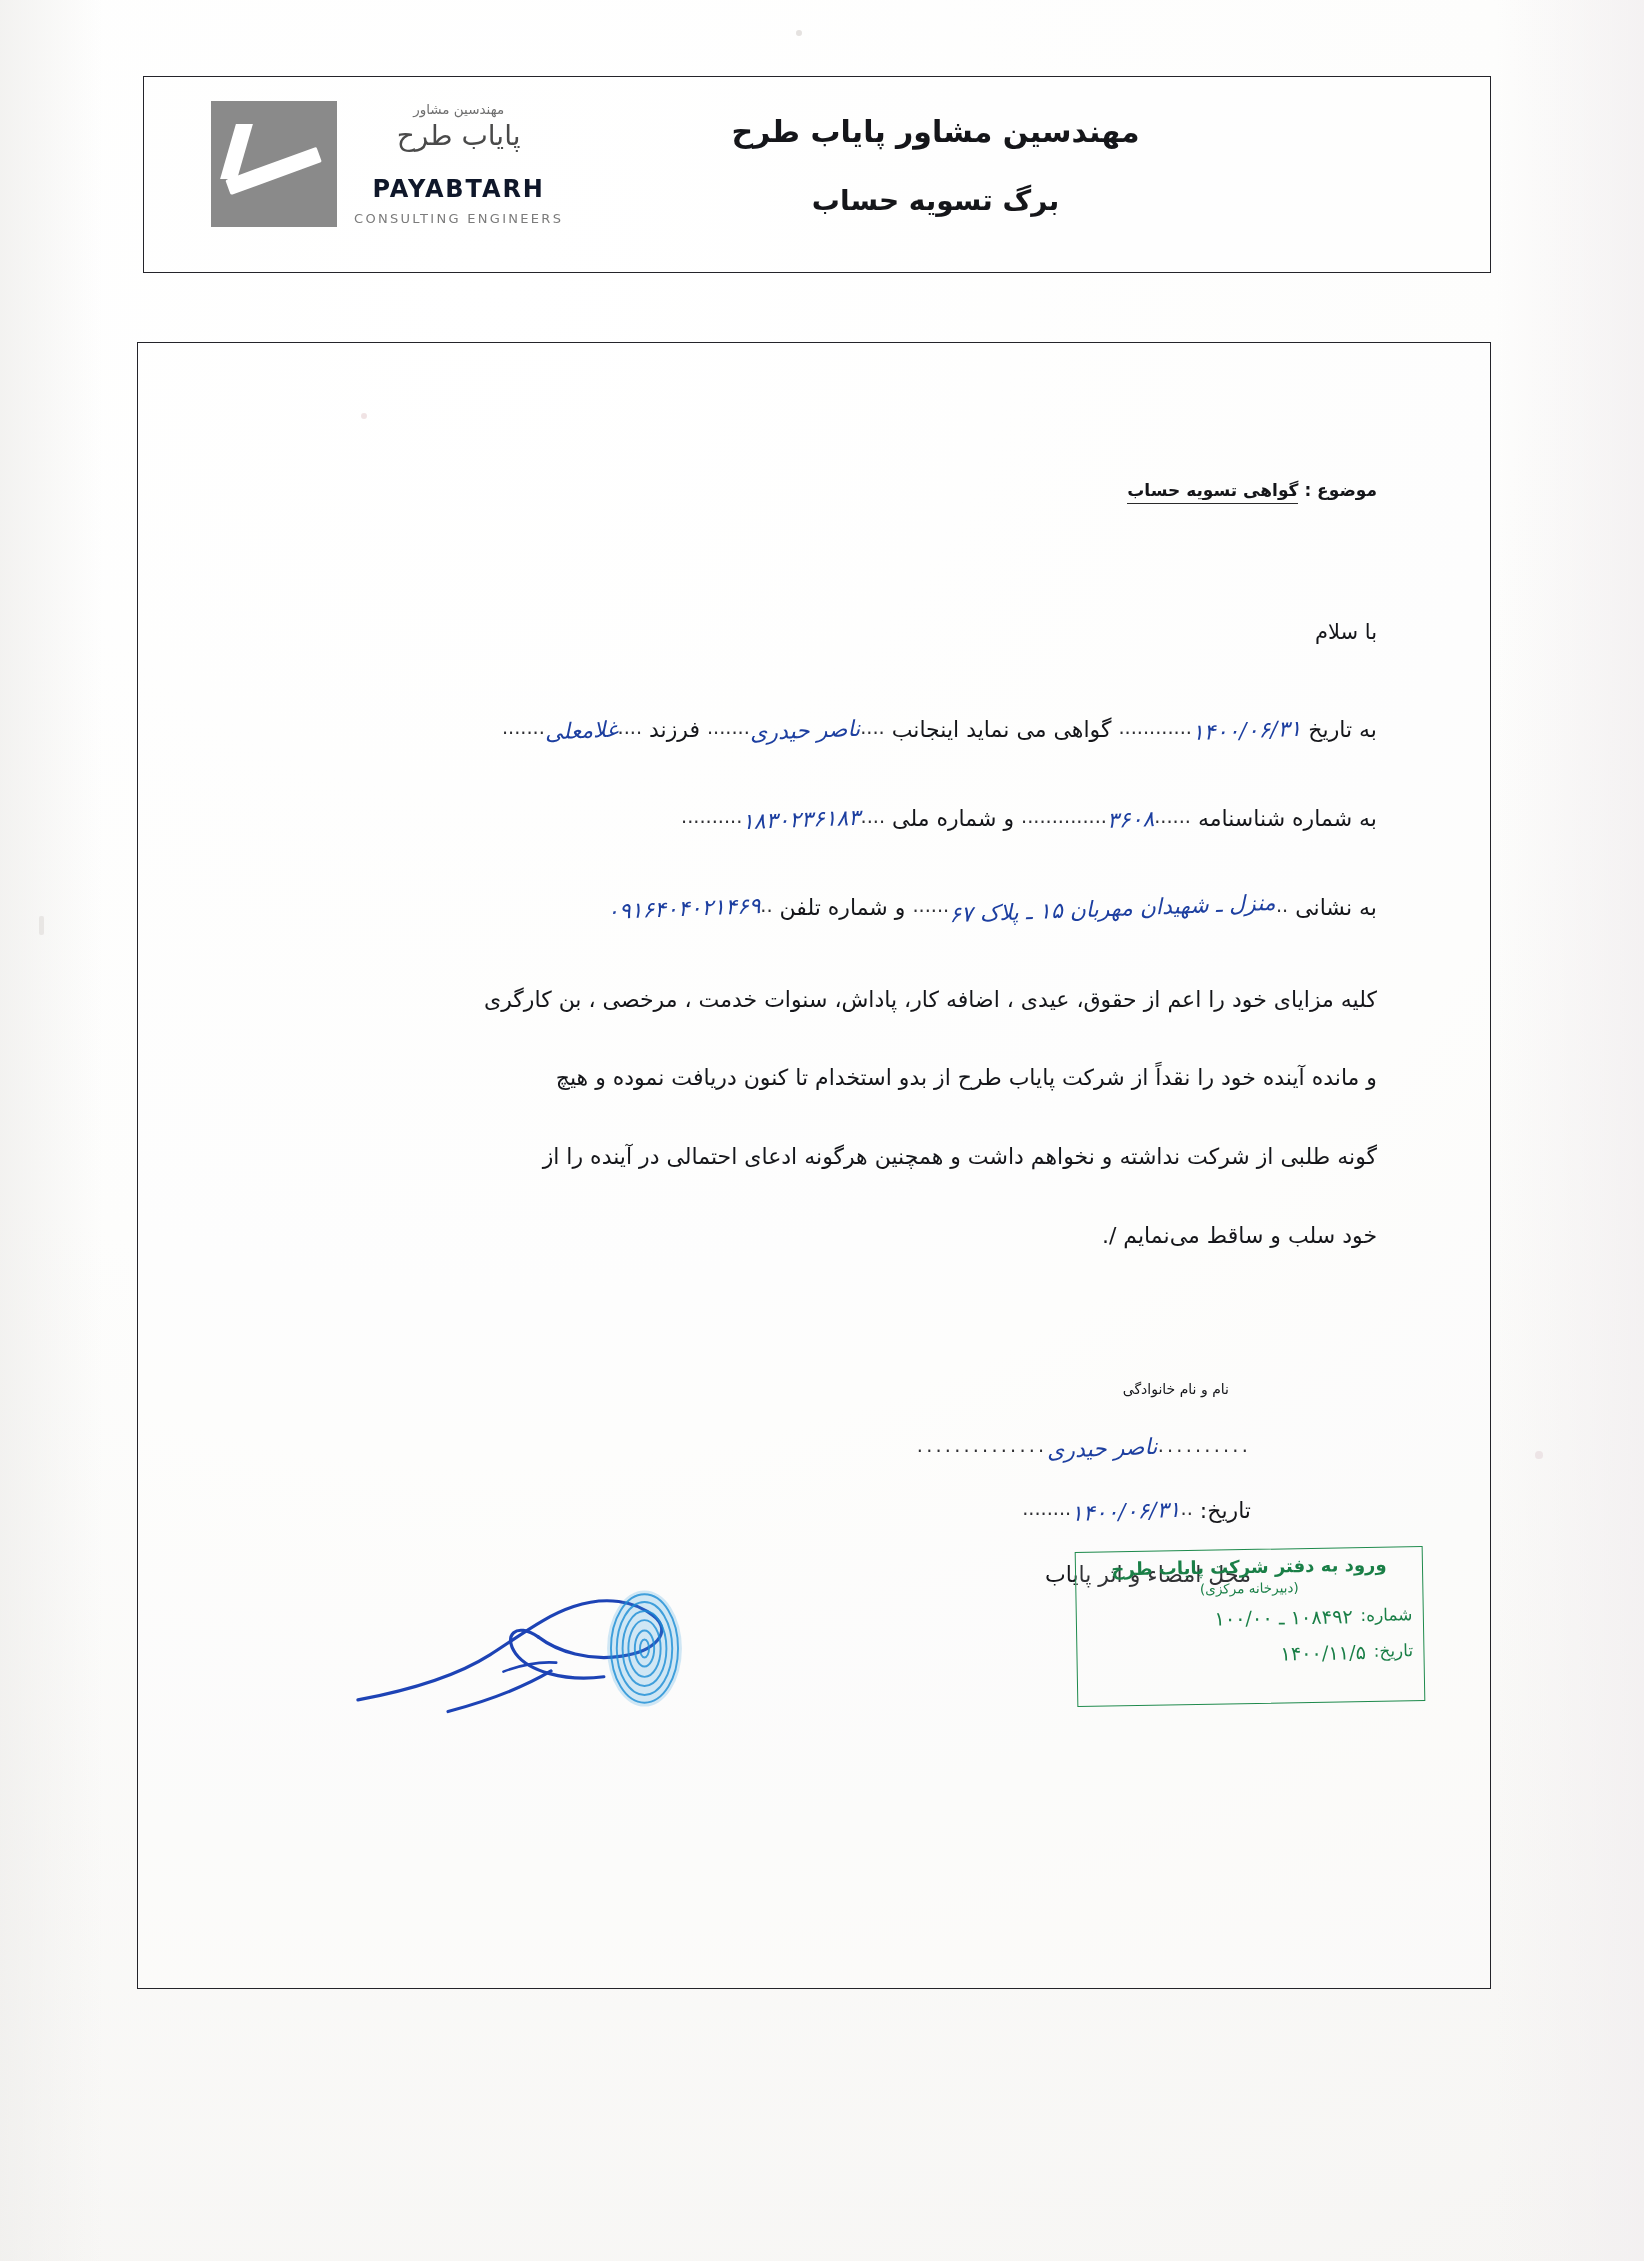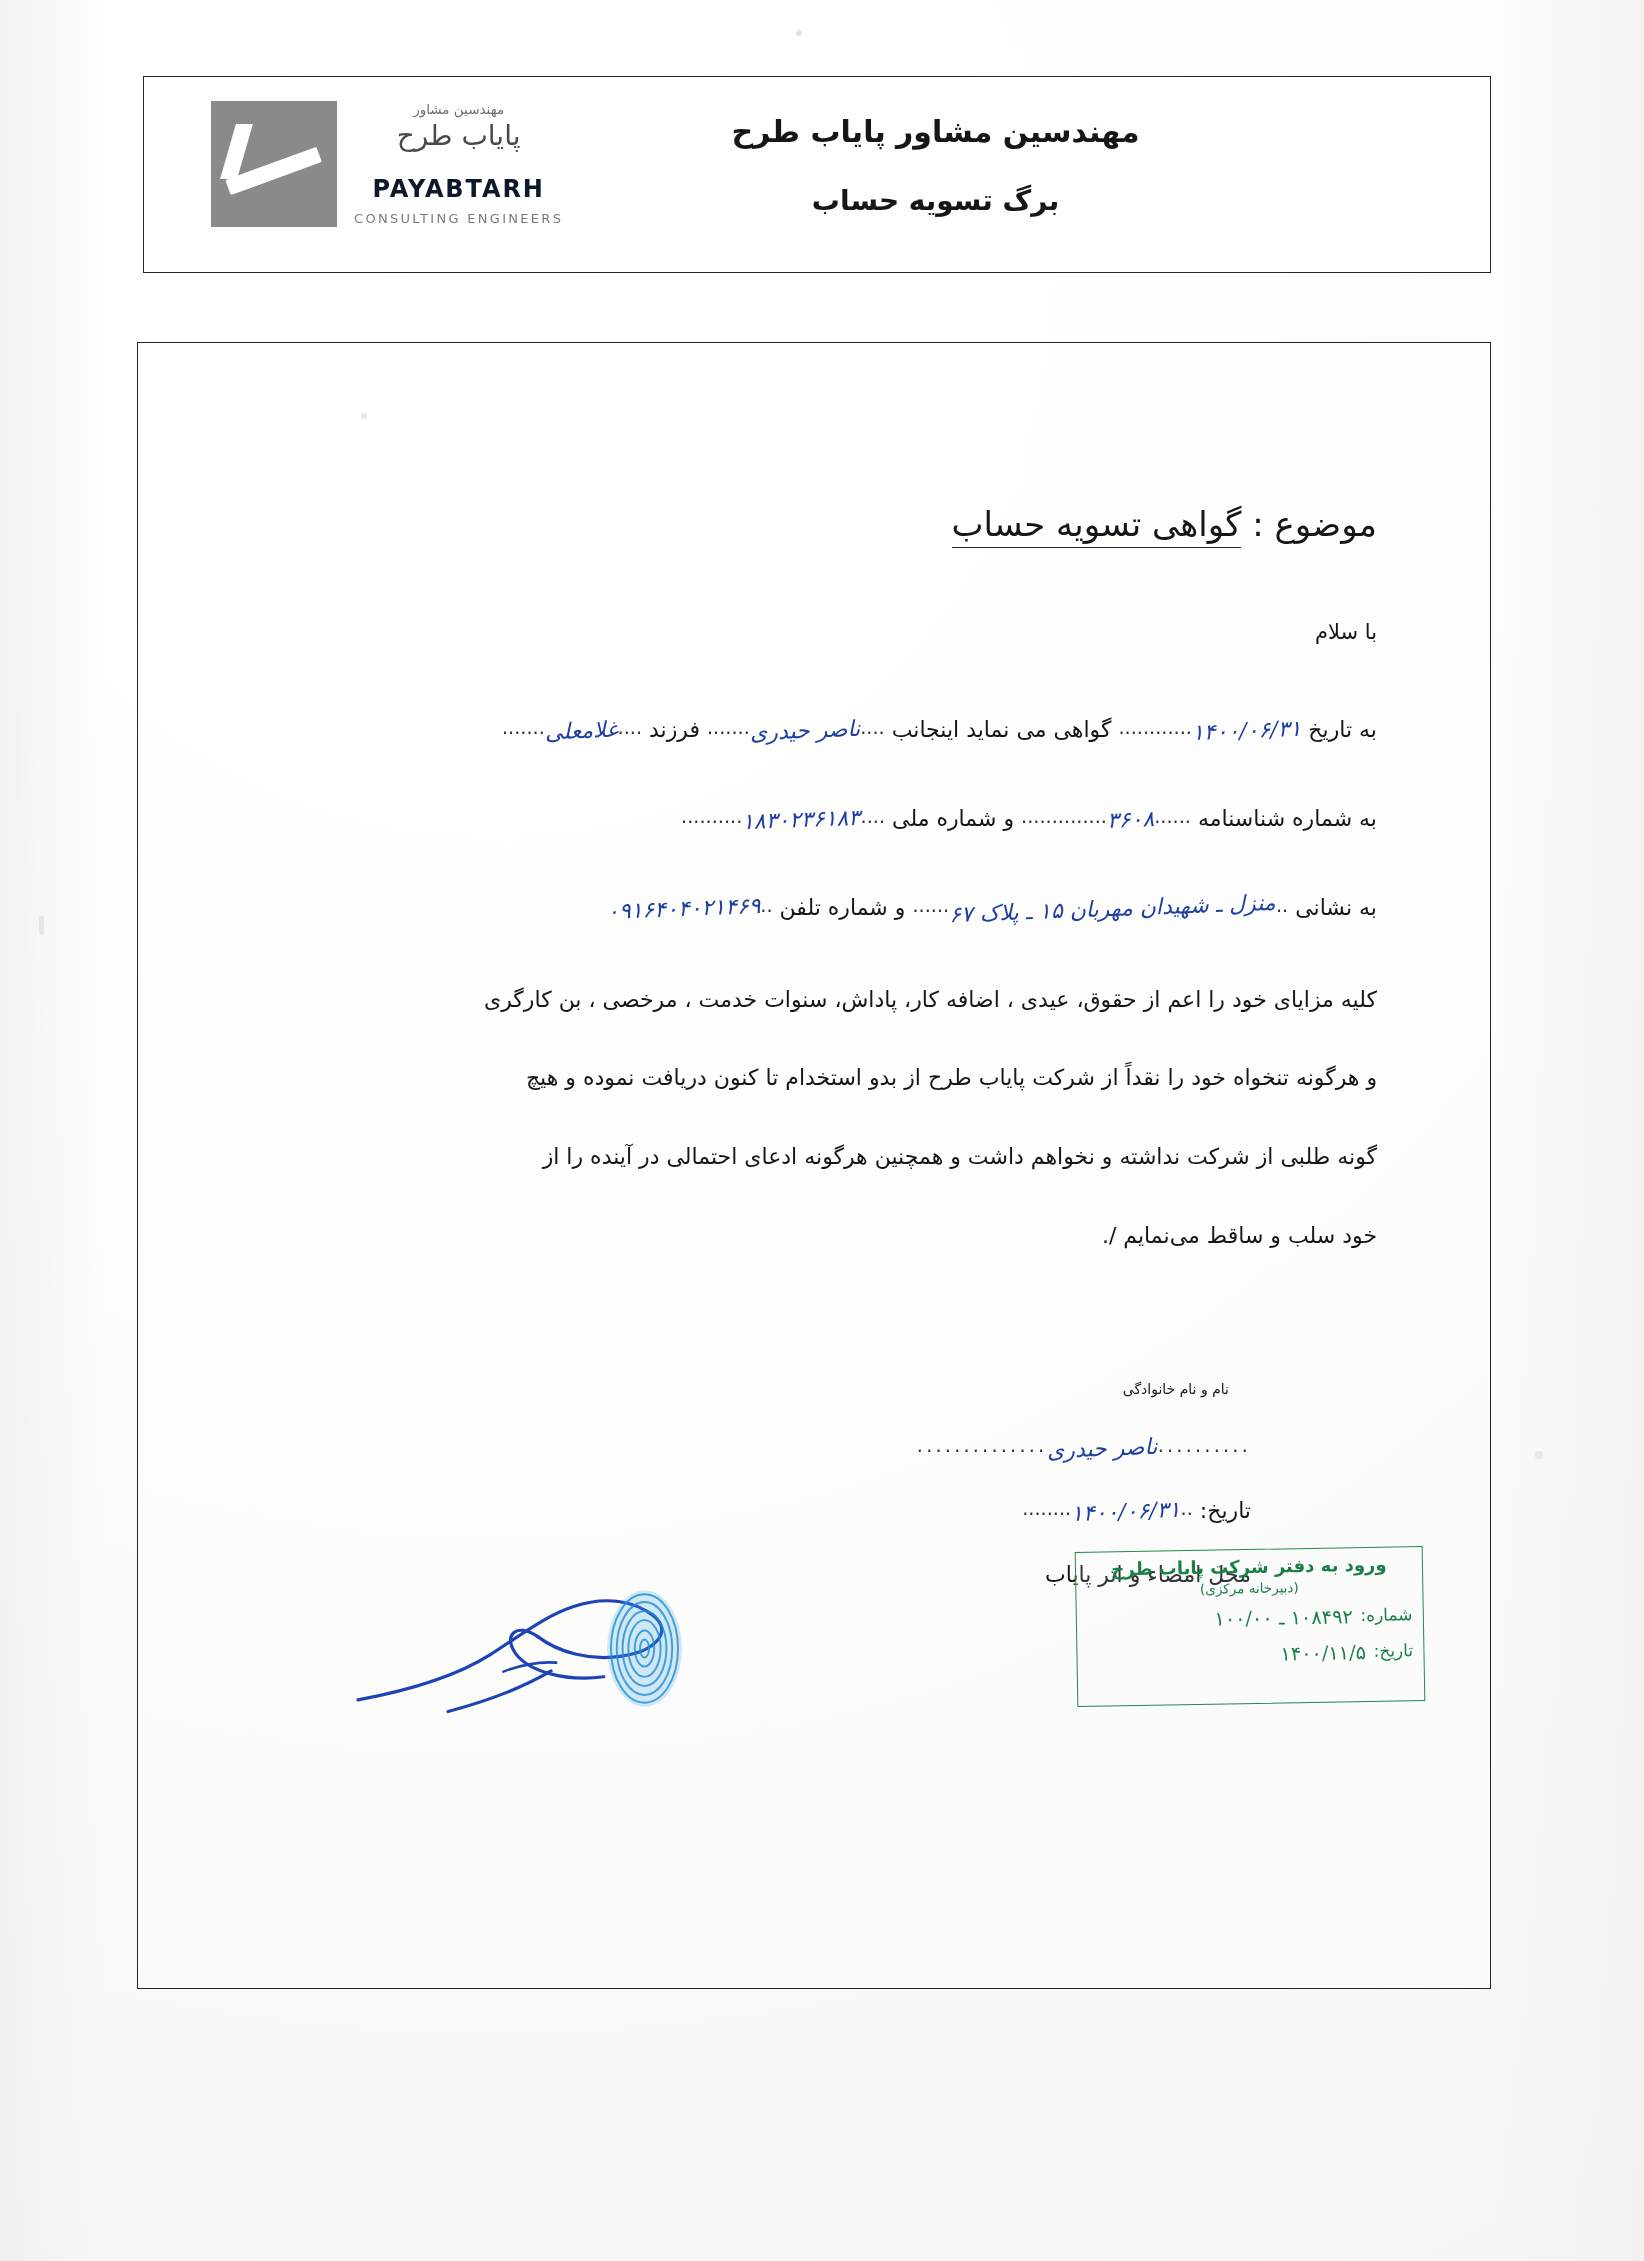--- a/index.html
+++ b/index.html
@@ -143,23 +143,23 @@
     width: 1354px;
     height: 1647px;
     border: 1.9px solid #24242a;
     box-sizing: border-box;
     background: rgba(255,255,255,0.30);
   }
 
   .subject {
     position: absolute;
     right: 113px;
-    top: 161px;
-    font-size: 34px;
-    font-weight: normal;
+    top: 137px;
+    font-size: 17px;
+    font-weight: bold;
     white-space: nowrap;
   }
   .subject .u {
     border-bottom: 1.9px solid #2b2b2b;
     padding-bottom: 2.6px;
   }
 
   .greeting {
     position: absolute;
     right: 113px;
@@ -334,21 +334,21 @@
 
   <div class="line l2">
     <span>به شماره شناسنامه </span><span class="dots">......</span><span class="hand">۳۶۰۸</span><span class="dots">..............</span><span> و شماره ملی </span><span class="dots">....</span><span class="hand">۱۸۳۰۲۳۶۱۸۳</span><span class="dots">..........</span>
   </div>
 
   <div class="line l3">
     <span>به نشانی </span><span class="dots">..</span><span class="hand">منزل ـ شهیدان مهربان ۱۵ ـ پلاک ۶۷</span><span class="dots">......</span><span> و شماره تلفن </span><span class="dots">..</span><span class="hand">۰۹۱۶۴۰۴۰۲۱۴۶۹</span>
   </div>
 
   <div class="para p1">کلیه مزایای خود را اعم از حقوق، عیدی ، اضافه کار، پاداش، سنوات خدمت ، مرخصی ، بن کارگری</div>
-  <div class="para p2">و هرگونه تنخواه خود را نقداً از شرکت پایاب طرح از بدو استخدام تا کنون دریافت نموده و هیچ</div>
+  <div class="para p2">و مانده آینده خود را نقداً از شرکت پایاب طرح از بدو استخدام تا کنون دریافت نموده و هیچ</div>
   <div class="para p3">گونه طلبی از شرکت نداشته و نخواهم داشت و همچنین هرگونه ادعای احتمالی در آینده را  از</div>
   <div class="para p4">خود سلب و ساقط می‌نمایم /.</div>
 
   <div class="sig-name-label">نام و نام خانوادگی</div>
 
   <div class="sig-name-line">
     <span class="dots">..........</span><span class="hand">ناصر حیدری</span><span class="dots">..............</span>
   </div>
 
   <div class="sig-date-line">

